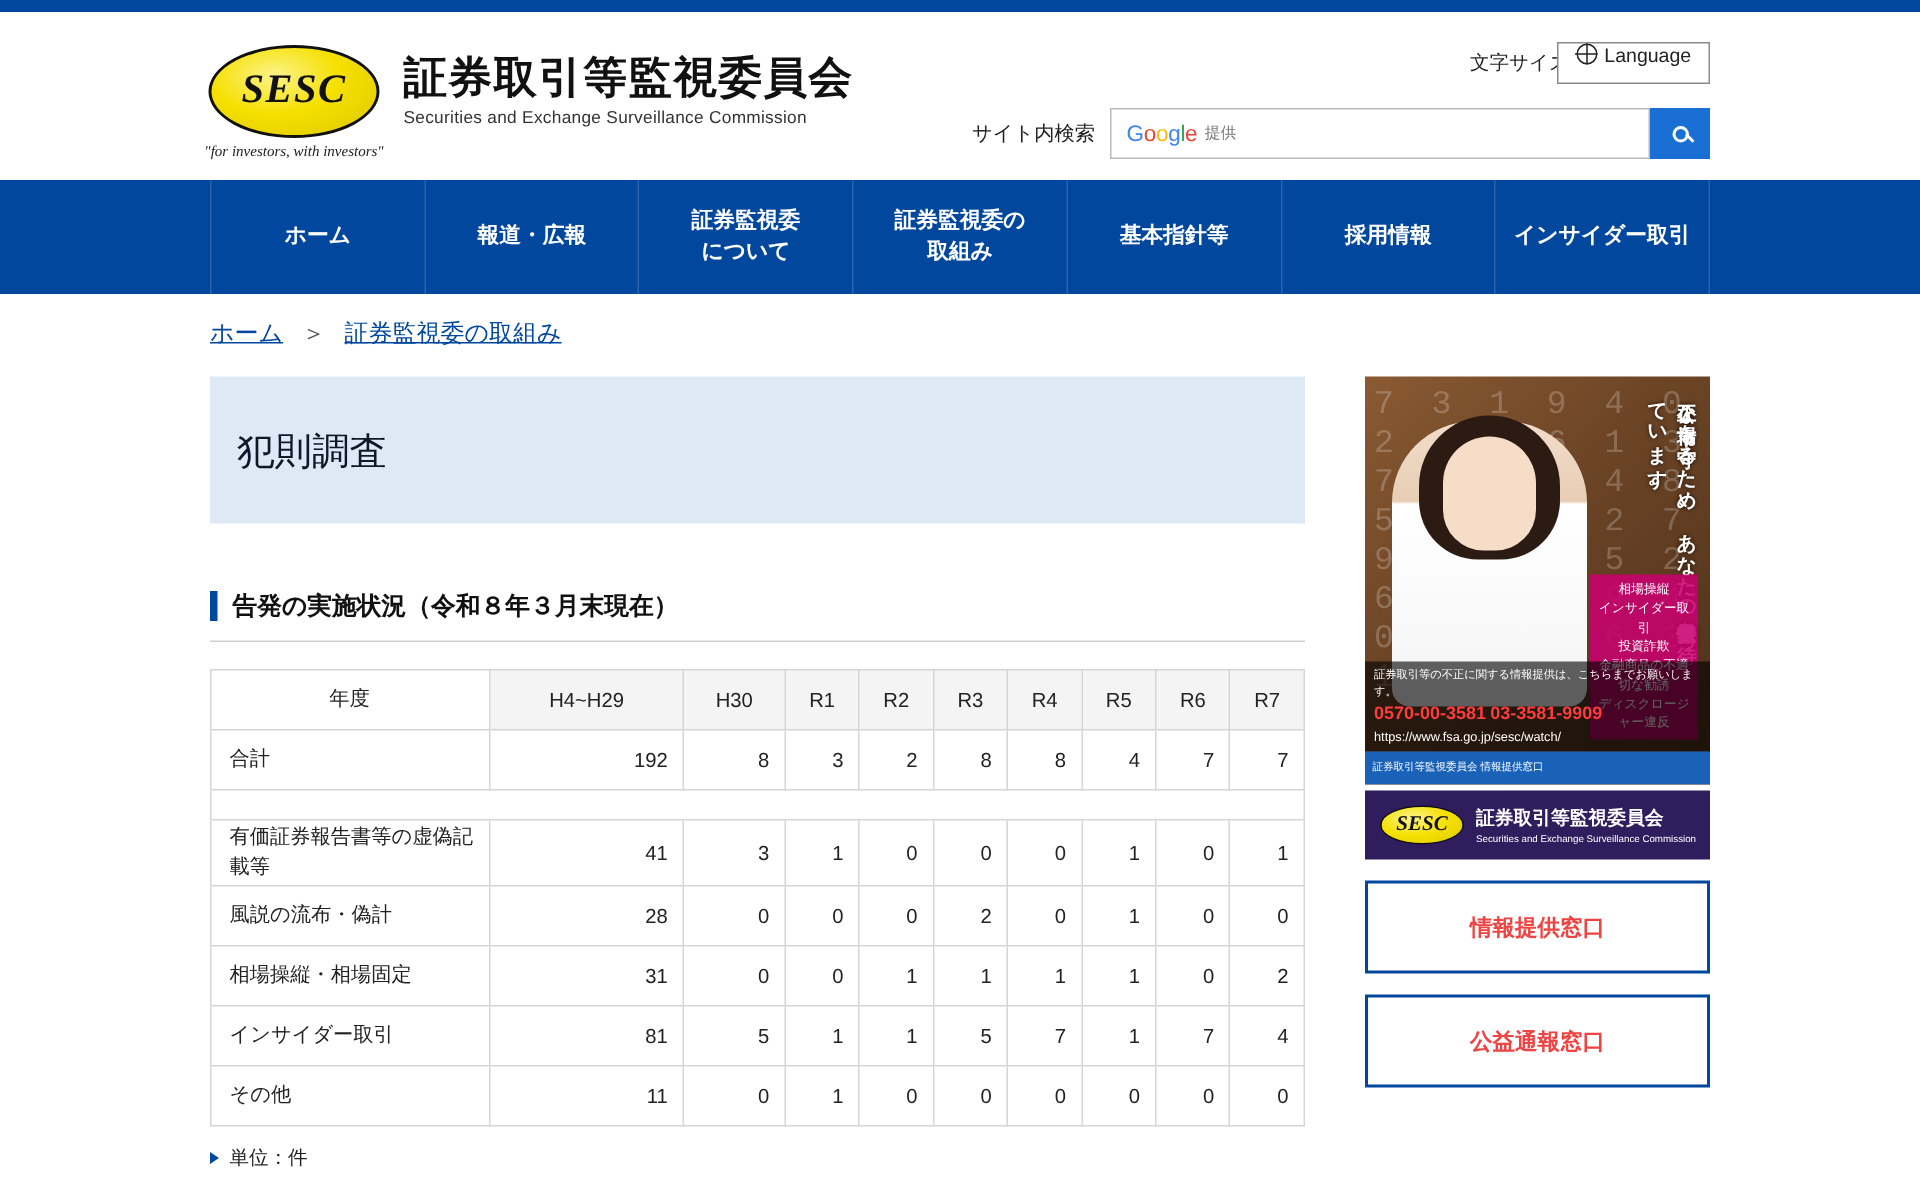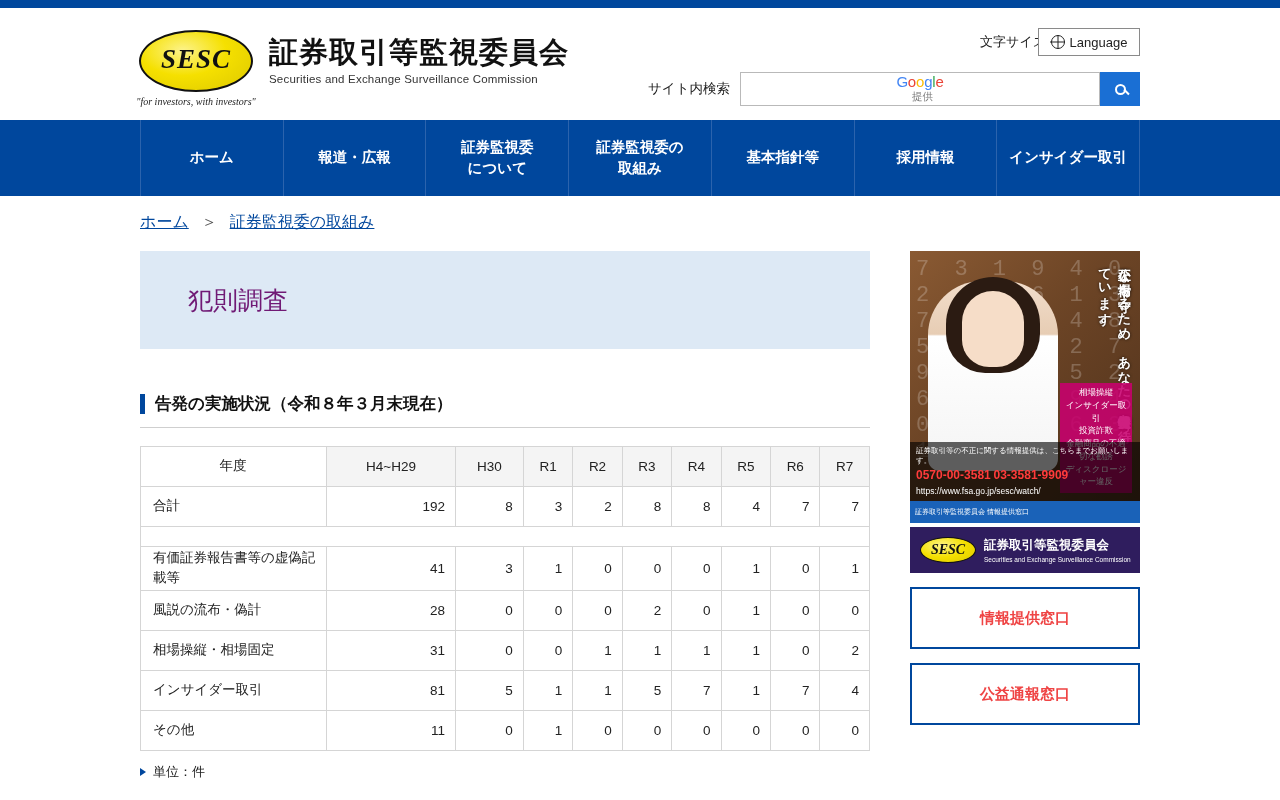--- a/index.html
+++ b/index.html
@@ -100,21 +100,21 @@
     background: #6f6f6f;
     border-color: #6f6f6f;
     color: #fff;
   }
   .lang-btn {
     position: absolute;
     right: 0; top: 0;
     width: 102px; height: 28px;
     border: 1px solid #8a8a8a;
     background: #fff;
-    display: flex; align-items: center; justify-content: center;
+    display: flex; justify-content: center;
     gap: 5px;
     font-size: 13px; color: #222;
     cursor: pointer;
   }
   .globe {
     width: 14px; height: 14px;
     border-radius: 50%;
     border: 1.4px solid #222;
     position: relative;
   }
@@ -139,21 +139,20 @@
     font-size: 13.5px; color: #222;
     margin-right: 10px;
     white-space: nowrap;
   }
   .search-box {
     width: 360px; height: 34px;
     border: 1px solid #b9b9b9;
     background: #fff;
     display: flex; align-items: center;
     padding: 0 10px;
-    flex-direction: column;
   }
   .g-logo {
     font-family: "Liberation Sans", sans-serif;
     font-size: 15px;
     letter-spacing: -0.2px;
   }
   .g-logo .b1 { color: #4285f4; }
   .g-logo .b2 { color: #ea4335; }
   .g-logo .b3 { color: #fbbc05; }
   .g-logo .b4 { color: #4285f4; }
@@ -222,23 +221,23 @@
     padding: 0 140px;
     margin-top: 18px;
   }
   .main { width: 730px; }
   .side { width: 230px; margin-left: 40px; }
   
   .page-title {
     background: #dde9f5;
     height: 98px;
     display: flex; align-items: center;
-    padding-left: 48px;
+    padding-left: 18px;
     font-size: 25px;
-    color: #701a75;
+    color: #0f172a;
   }
   
   .sec-head {
     margin-top: 44px;
     display: flex; align-items: center;
     font-size: 16.5px;
     font-weight: bold;
     color: #111;
   }
   .sec-bar {

